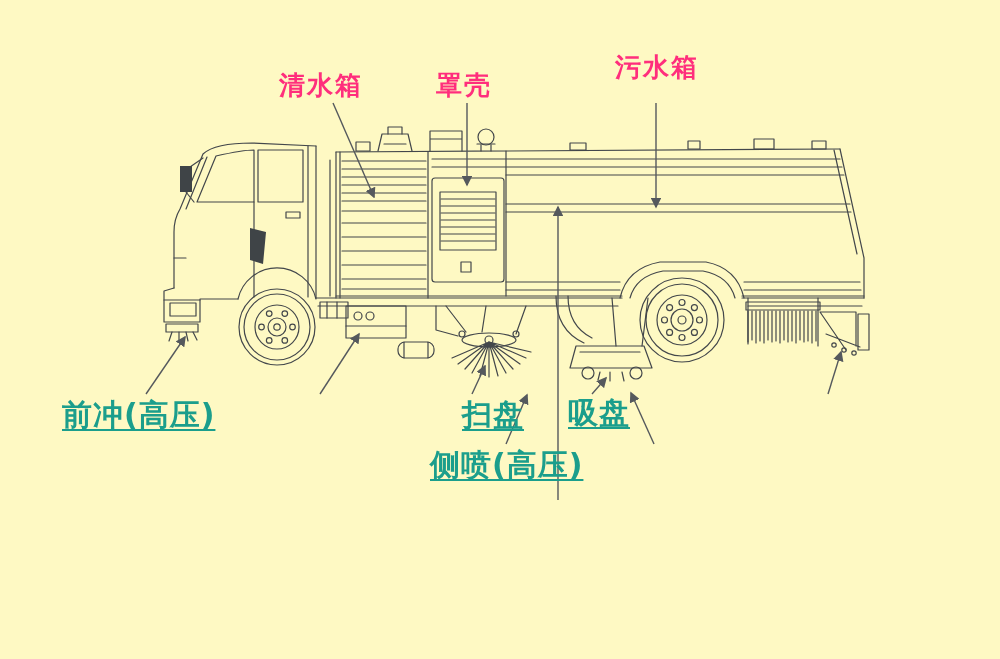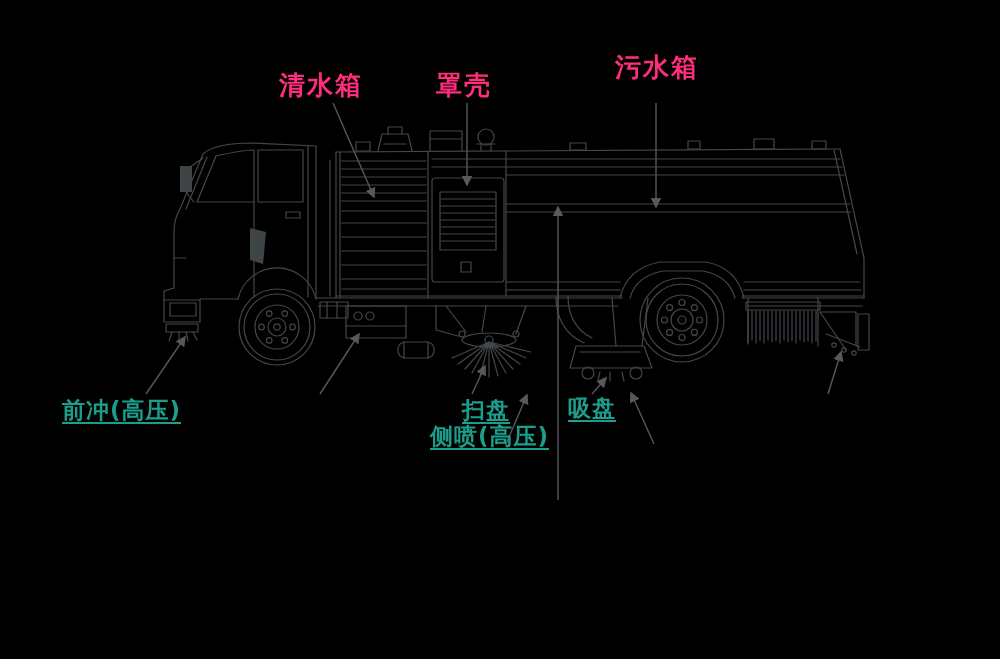--- a/index.html
+++ b/index.html
@@ -1,38 +1,38 @@
 <!DOCTYPE html>
 <html><head>
 <meta charset="utf-8">
 <style>
   html, body { margin: 0; padding: 0; background: #ffffff; }
   .stage {
     position: relative;
     width: 1000px;
     height: 659px;
-    background: #000000;
+    background: #fef9c3;
     overflow: hidden;
     font-family: "DejaVu Sans", sans-serif;
   }
   .stage svg { position: absolute; left: 0; top: 0; }
   .lbl {
     position: absolute;
     font-weight: bold;
     white-space: nowrap;
     line-height: 1.1;
   }
   .lbl.top {
     color: #ff2e7c;
     font-size: 26px;
     letter-spacing: 2px;
   }
   .lbl.bottom {
     color: #1b9e8c;
-    font-size: 23px;
+    font-size: 30px;
     letter-spacing: 1px;
     text-decoration: underline;
     text-decoration-thickness: 2px;
     text-underline-offset: 4px;
   }
 </style>
 </head>
 <body>
 
 <div class="stage">
@@ -203,15 +203,15 @@
     </g>
   </svg>
 
   <div class="lbl top" style="left:279px; top:71px">清水箱</div>
   <div class="lbl top" style="left:436px; top:71px">罩壳</div>
   <div class="lbl top" style="left:615px; top:53px">污水箱</div>
 
   <div class="lbl bottom" style="left:62px; top:398px">前冲(高压)</div>
   <div class="lbl bottom" style="left:462px; top:398px">扫盘</div>
   <div class="lbl bottom" style="left:568px; top:396px">吸盘</div>
-  <div class="lbl bottom" style="left:430px; top:424px">侧喷(高压)</div>
+  <div class="lbl bottom" style="left:430px; top:448px">侧喷(高压)</div>
 
 </div>
 
 </body></html>

